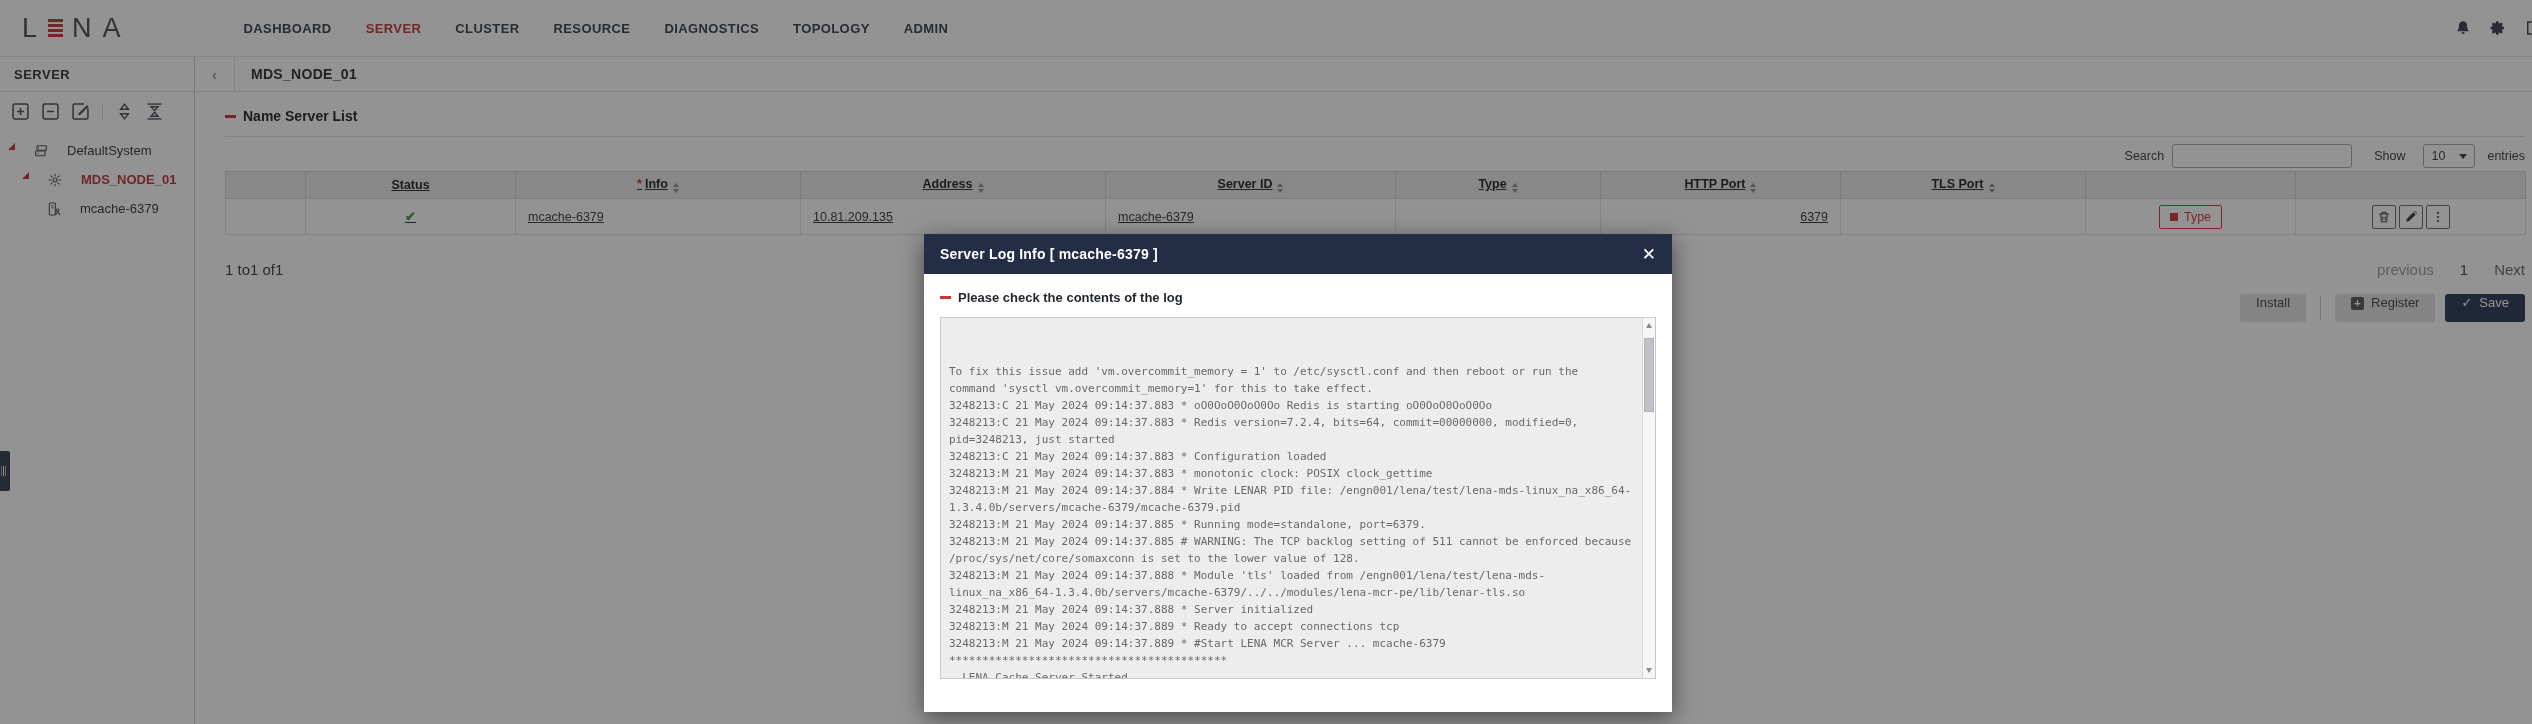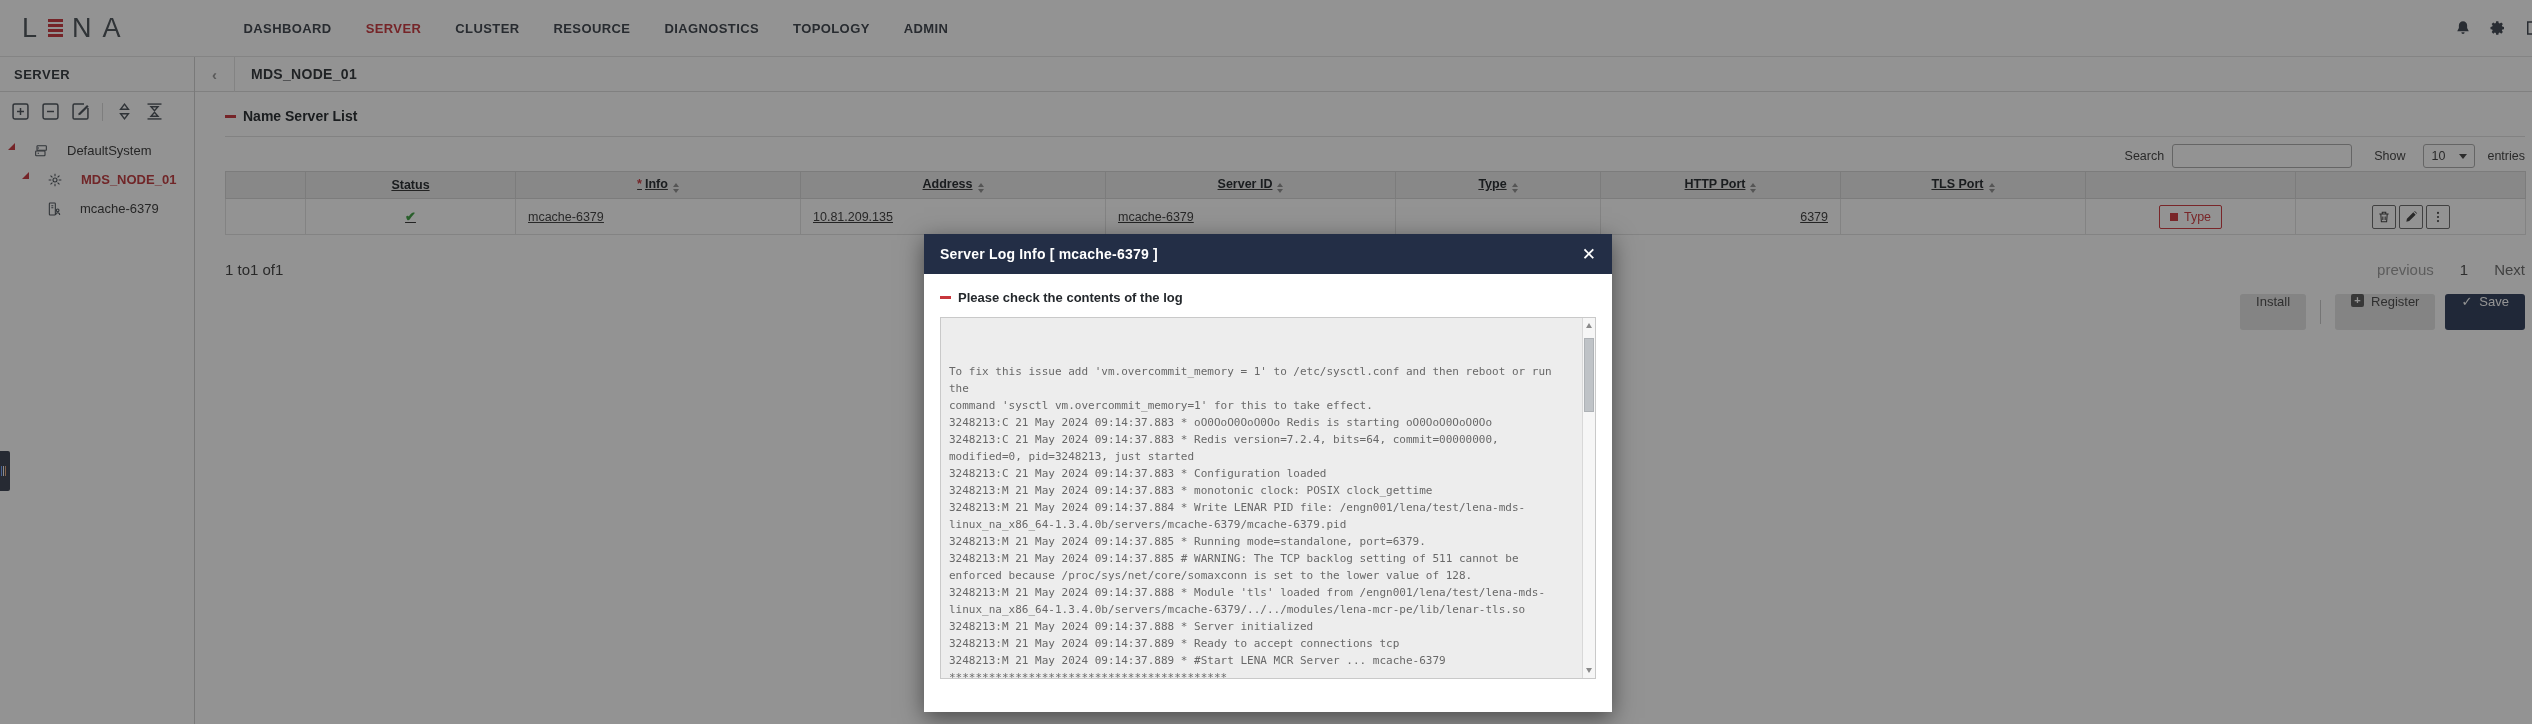--- a/index.html
+++ b/index.html
@@ -94,31 +94,31 @@
     display:inline-flex; align-items:center; justify-content:center; cursor:pointer; padding:0;}
   .act-btn svg{ width:14px; height:14px; }
   .table-foot{ display:flex; justify-content:space-between; align-items:center;
     margin-top:26px; font-size:15px; color:#3f3f3f; width:2300px;}
   .pagination{ display:flex; gap:26px; align-items:center; }
   .pg-prev{ color:#9b9b9b; cursor:default; }
   .pg-num{ color:#4a4a4a; cursor:pointer; }
   .pg-next{ color:#6b6b6b; cursor:pointer; }
   .footer-buttons{ display:flex; justify-content:flex-end; align-items:center; gap:10px;
     margin-top:16px; width:2300px;}
-  .btn{ height:36px; border:none; border-radius:3px; font-size:13px; padding:0 16px;
-    display:inline-flex; align-items:flex-start; gap:7px; cursor:pointer;
+  .btn{ height:28px; border:none; border-radius:3px; font-size:13px; padding:12px 16px;
+    display:inline-flex; align-items:flex-end; gap:7px; cursor:pointer;
     font-family:"Liberation Sans",sans-serif;}
   .btn-gray{ background:#e3e3e3; color:#4a4a4a; }
   .btn-navy{ background:#2e3d59; color:#fff; }
   .btn-sep{ width:1px; height:24px; background:#c9c9c9; margin:0 4px;}
   .reg-plus{ width:13px; height:13px; background:#5a5a5a; border-radius:2px; color:#fff;
     font-size:11px; line-height:13px; text-align:center; font-weight:bold; display:inline-block;}
   
   .backdrop{ position:absolute; inset:0; background:rgba(15,15,15,0.45); z-index:50; }
-  .modal{ position:absolute; left:924px; top:234px; width:688px; height:478px; background:#fff;
+  .modal{ position:absolute; left:924px; top:234px; width:748px; height:478px; background:#fff;
     z-index:60; box-shadow:0 6px 22px rgba(0,0,0,.5); }
   .modal-header{ height:40px; background:#232e46; color:#fff; display:flex; align-items:center;
     padding:0 16px; }
   .modal-title{ font-size:14px; font-weight:bold; letter-spacing:.2px;}
   .modal-close{ margin-left:auto; font-size:17px; font-weight:300; cursor:pointer; color:#fff;
     background:none; border:none; font-family:"DejaVu Sans",sans-serif;}
   .modal-subtitle{ display:flex; align-items:center; gap:7px; margin:16px 16px 0 16px; }
   .modal-subtitle b{ font-size:13px; color:#24282c; }
   .log-box{ position:relative; margin:12px 16px 0 16px; height:362px; background:#ededed;
     border:1px solid #c9c9c9; overflow:hidden; }

